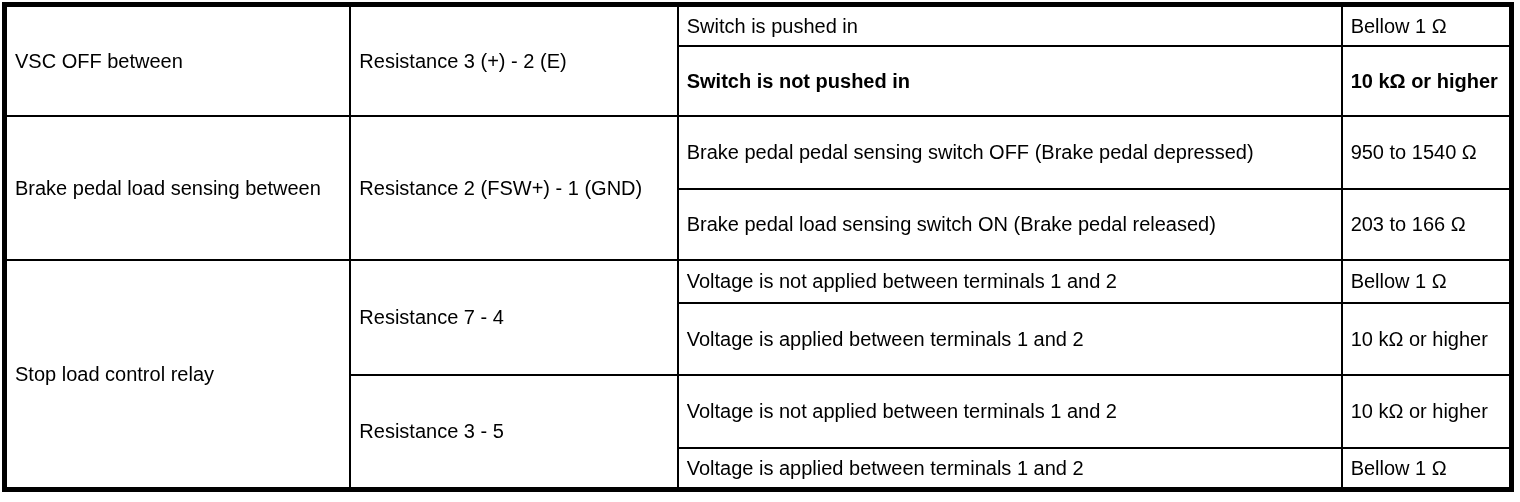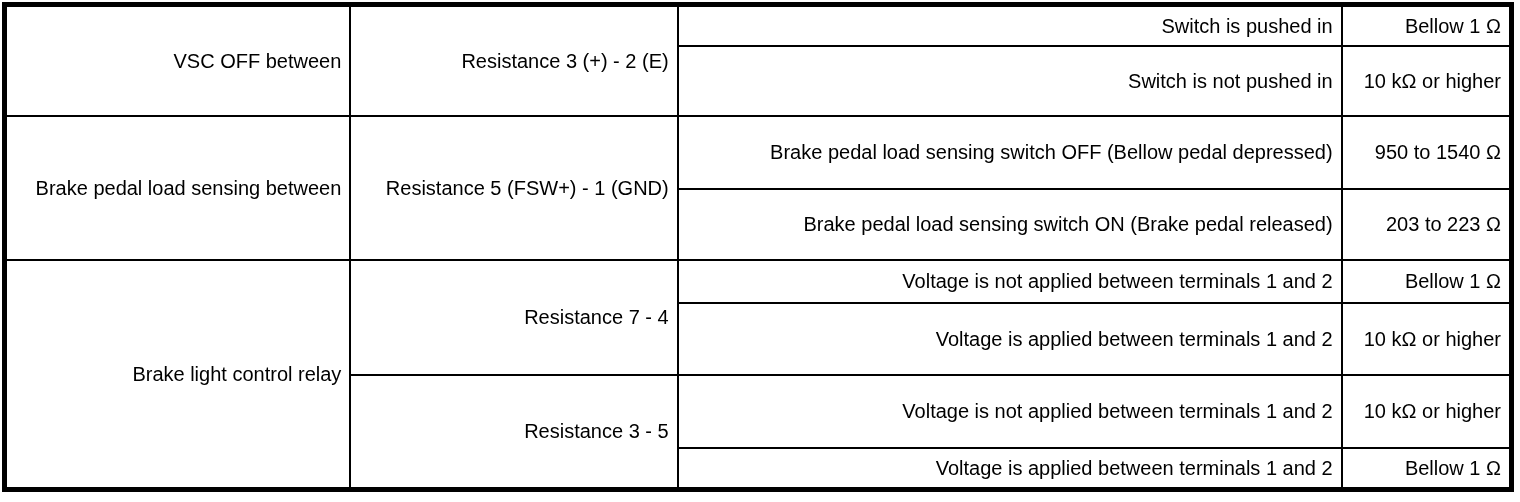--- a/index.html
+++ b/index.html
@@ -17,37 +17,37 @@
   }
   table.spec-table {
     border-collapse: collapse;
     width: 1512px;
     table-layout: fixed;
     background: #ffffff;
   }
   table.spec-table td {
     border: 2px solid #000000;
     vertical-align: middle;
-    text-align: right;
+    text-align: left;
     padding: 3px 8px;
     font-size: 20px;
     line-height: 1.3;
     color: #000000;
     overflow: hidden;
     word-wrap: break-word;
   }
   table.spec-table {
     border: 5px solid #000000;
   }
   .col-component   { width: 336px; }
   .col-measurement { width: 318px; }
   .col-condition   { width: 645px; }
   .col-value       { width: 165px; }
   tr.h41 { height: 41px; }
-  tr.h70 { height: 70px; }
+  tr.h70 { height: 70px; font-weight: bold; }
   tr.h73 { height: 73px; }
   tr.h71 { height: 71px; }
   tr.h43 { height: 43px; }
   tr.h72 { height: 72px; }
   tr.h42 { height: 42px; }
 </style>
 </head>
 <body>
 
 <div class="page">
@@ -66,31 +66,31 @@
         <td>Switch is pushed in</td>
         <td>Bellow 1 Ω</td>
       </tr>
       <tr class="h70">
         <td>Switch is not pushed in</td>
         <td>10 kΩ or higher</td>
       </tr>
 
       <tr class="h73">
         <td rowspan="2">Brake pedal load sensing between</td>
-        <td rowspan="2">Resistance 5 (FSW+) - 1 (GND)</td>
-        <td>Brake pedal load sensing switch OFF (Bellow pedal depressed)</td>
+        <td rowspan="2">Resistance 2 (FSW+) - 1 (GND)</td>
+        <td>Brake pedal pedal sensing switch OFF (Brake pedal depressed)</td>
         <td>950 to 1540 Ω</td>
       </tr>
       <tr class="h71">
         <td>Brake pedal load sensing switch ON (Brake pedal released)</td>
-        <td>203 to 223 Ω</td>
+        <td>203 to 166 Ω</td>
       </tr>
 
       <tr class="h43">
-        <td rowspan="4">Brake light control relay</td>
+        <td rowspan="4">Stop load control relay</td>
         <td rowspan="2">Resistance 7 - 4</td>
         <td>Voltage is not applied between terminals 1 and 2</td>
         <td>Bellow 1 Ω</td>
       </tr>
       <tr class="h72">
         <td>Voltage is applied between terminals 1 and 2</td>
         <td>10 kΩ or higher</td>
       </tr>
       <tr class="h73">
         <td rowspan="2">Resistance 3 - 5</td>

